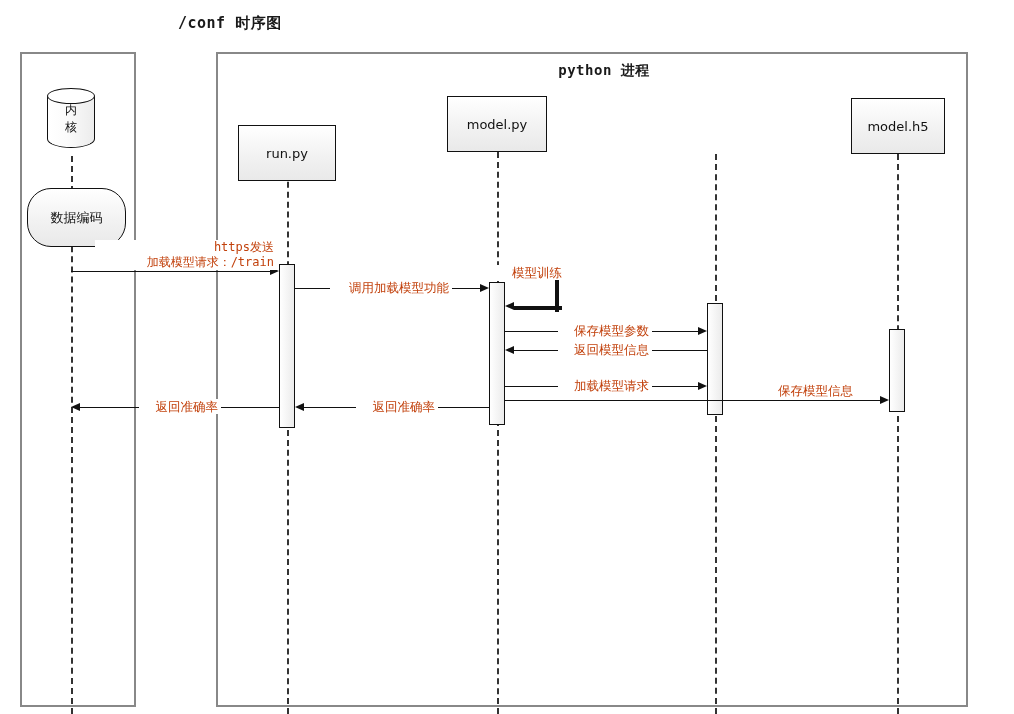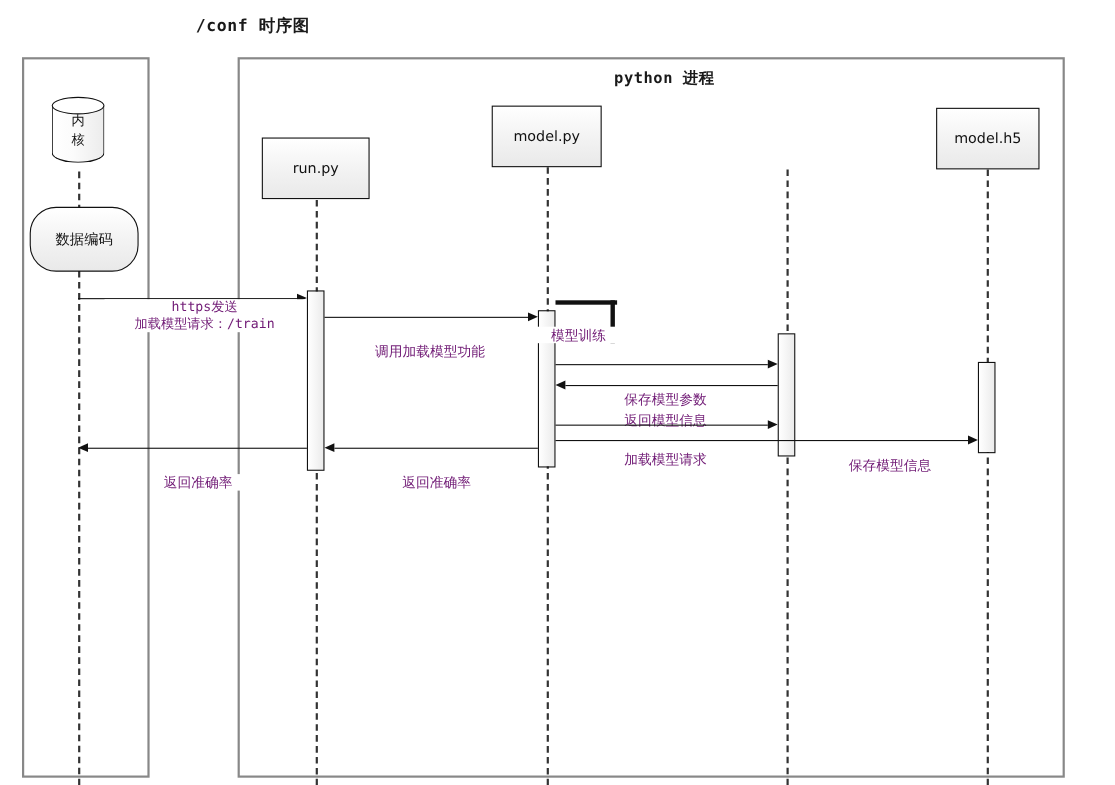--- a/index.html
+++ b/index.html
@@ -129,23 +129,22 @@
   }
   .arrow-right { border-left: 9px solid #111111; }
   .arrow-left  { border-right: 9px solid #111111; }
 
   .msg-label {
     white-space: nowrap;
     background: #ffffff;
     padding: 0 3px;
     font-size: 12.5px;
     line-height: 15px;
-    color: #701a75;
-    text-align: center;
-    margin-top: 32px;
+    color: #c2410c;
+    text-align: right;
   }
   .msg-label.mono {
     font-family: "DejaVu Sans Mono", monospace;
     font-size: 12px;
     line-height: 15px;
   }
 
   
   .loop-seg { border-color: #111111; border-style: solid; }
 </style>

